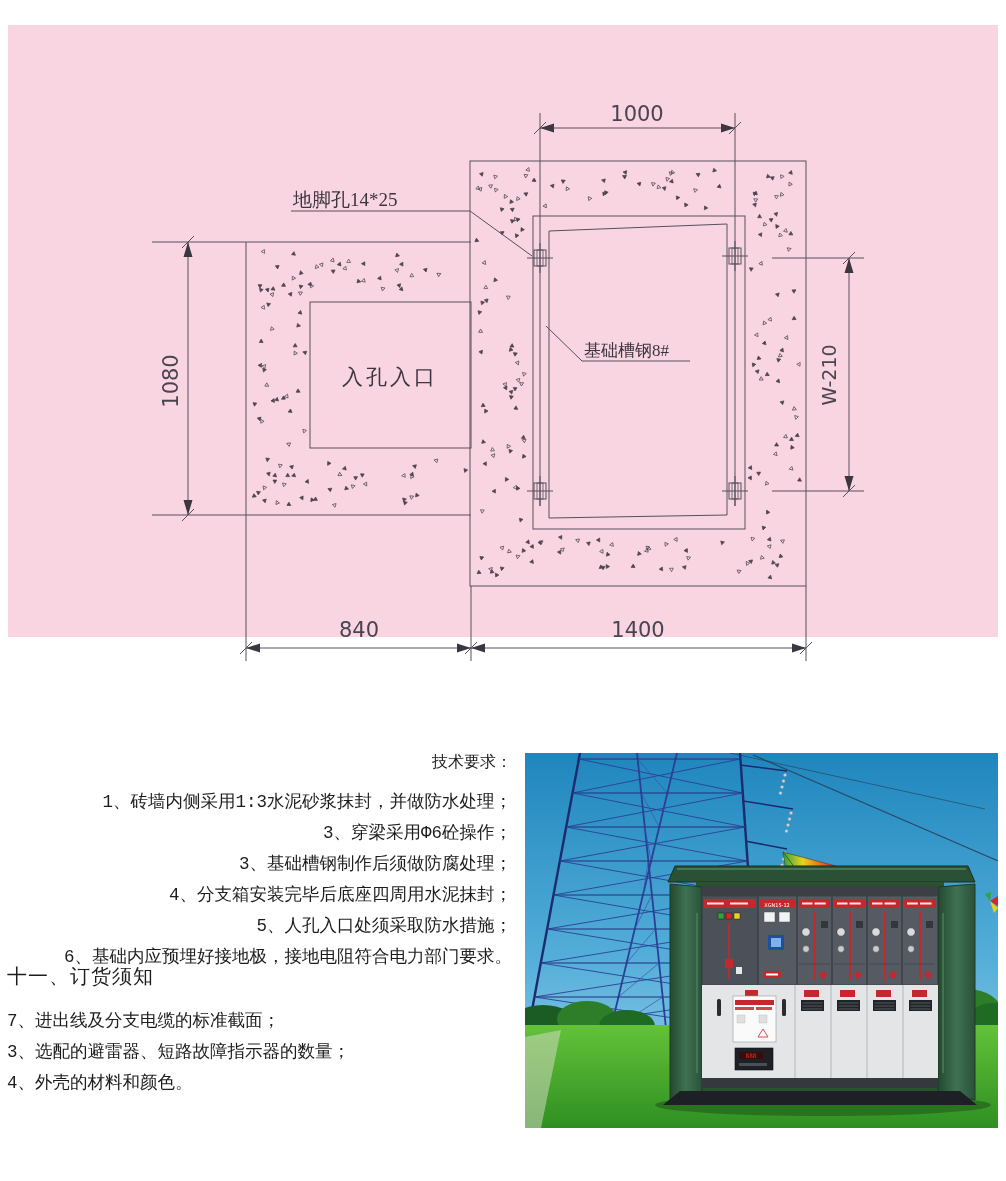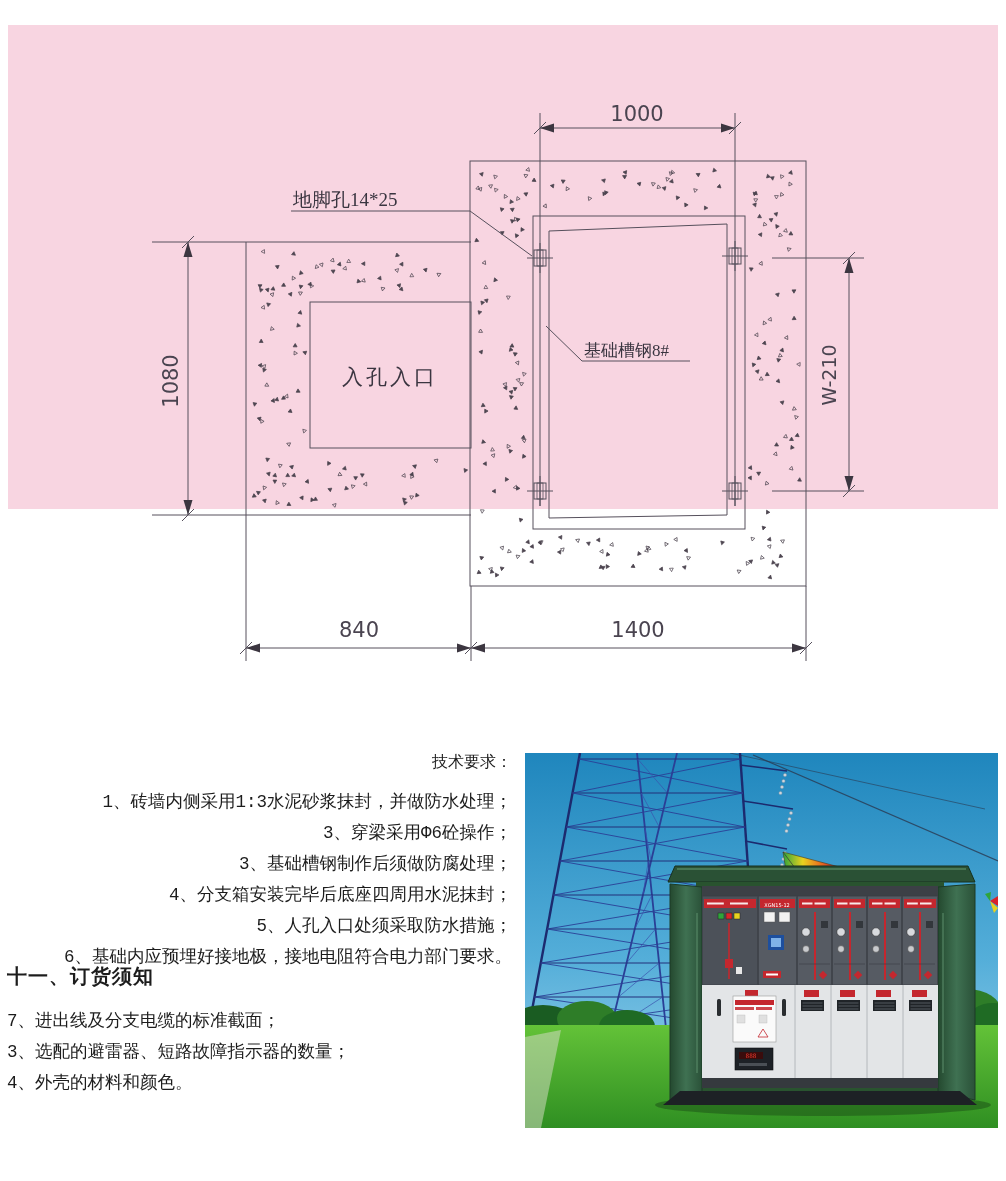--- a/index.html
+++ b/index.html
@@ -1,25 +1,25 @@
 <!DOCTYPE html>
 <html><head>
 <meta charset="utf-8">
 <style>
   html,body{margin:0;padding:0;background:#ffffff;}
   .page{position:relative;width:1006px;height:1181px;background:#ffffff;overflow:hidden;
         font-family:"Liberation Serif","DejaVu Serif",serif;color:#1c1c1c;}
-  .pink-panel{position:absolute;left:8px;top:25px;width:990px;height:484px;background:#f8d5e1;}
+  .pink-panel{position:absolute;left:8px;top:25px;width:990px;height:612px;background:#f8d5e1;}
   .pink-panel svg{display:block;}
   .tech-block{position:absolute;left:7px;top:752px;width:505px;text-align:right;}
   .tech-title{font-size:16px;margin:0 0 14px 0;}
   .tech-list,.order-list{list-style:none;margin:0;padding:0;font-family:Liberation Mono, monospace;}
   .tech-list li{font-size:17.5px;line-height:31px;white-space:nowrap;}
   .order-block{position:absolute;left:7px;top:963px;width:505px;}
-  .order-title{font-family:"Liberation Sans","DejaVu Sans",sans-serif;font-weight:bold;
+  .order-title{font-family:"Liberation Sans","DejaVu Sans",sans-serif;font-weight:normal;
                font-size:20px;margin:0 0 16px 0;letter-spacing:1px;}
   .order-list li{font-size:17.5px;line-height:31px;white-space:nowrap;}
   .photo{position:absolute;left:525px;top:753px;width:473px;height:375px;overflow:hidden;}
   .dimtxt{font-family:"DejaVu Sans","Liberation Sans",sans-serif;fill:#4a4450;}
   .cntxt{font-family:"Liberation Serif","DejaVu Serif",serif;fill:#3a3540;}
   .dln{stroke:#56505c;stroke-width:1;fill:none;}
 </style>
 </head>
 <body>
 

